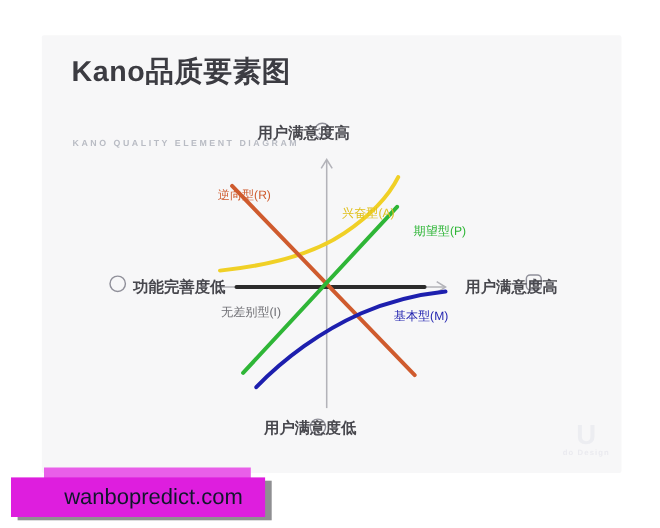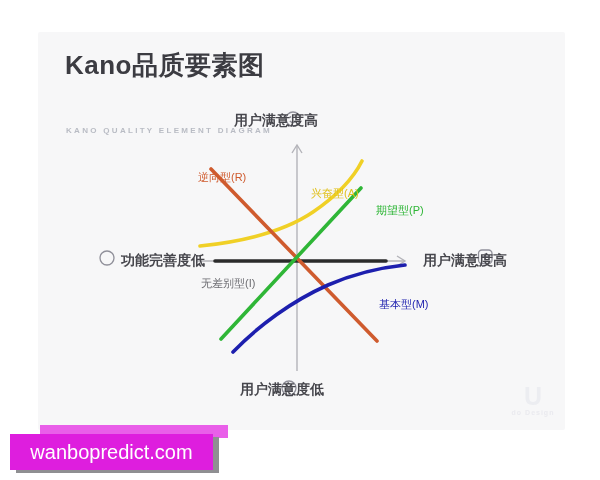--- a/index.html
+++ b/index.html
@@ -23,41 +23,41 @@
   .axis-label{
     position:absolute;font-size:14px;font-weight:700;color:#47474d;white-space:nowrap;
   }
   .curve-label{
     position:absolute;font-size:11px;font-weight:400;white-space:nowrap;
   }
   .lbl-r{left:198px;top:170px;color:#cf5b2e;}
   .lbl-a{left:311px;top:166px;color:#e0c01c;margin-top:20px;}
   .lbl-p{left:376px;top:203px;color:#2fb637;}
   .lbl-i{left:201px;top:276px;color:#6e6e73;}
-  .lbl-m{left:379px;top:280px;color:#1d1fae;margin-top:17px;}
+  .lbl-m{left:358px;top:280px;color:#1d1fae;}
   .lbl-top{left:234px;top:112px;}
   .lbl-bottom{left:240px;top:381px;}
   .lbl-left{left:121px;top:252px;}
   .lbl-right{left:423px;top:252px;}
   svg.overlay{position:absolute;left:0;top:0;pointer-events:none;}
   .watermark{
     position:absolute;left:503px;top:383px;width:60px;text-align:center;
     color:#ecedf1;user-select:none;
   }
   .watermark .mark{font-size:25px;font-weight:800;line-height:26px;}
   .watermark .wm-text{font-size:7px;font-weight:700;letter-spacing:1px;color:#eaeaef;}
   .banner{position:absolute;left:10px;top:425px;width:215px;height:50px;}
   .banner-back{
     position:absolute;left:30px;top:0;width:188px;height:13px;background:#e95fe9;
   }
   .banner-main{
     position:absolute;left:0;top:9px;width:203px;height:36px;background:#de1ede;
     box-shadow:6px 3px 0 #8f8f92;
     display:flex;align-items:center;justify-content:center;
-    font-size:20px;color:#ffffff;cursor:pointer;
+    font-size:20px;color:#0f172a;cursor:pointer;padding-left:28px;
   }
   
   .axis-stroke{stroke:#b3b3b9;stroke-width:1.4;fill:none;}
   .icon-stroke{stroke:#90909a;stroke-width:1.3;fill:none;}
   .curve{fill:none;stroke-linecap:round;}
 </style>
 </head>
 <body>
 
 <div class="card"></div>

